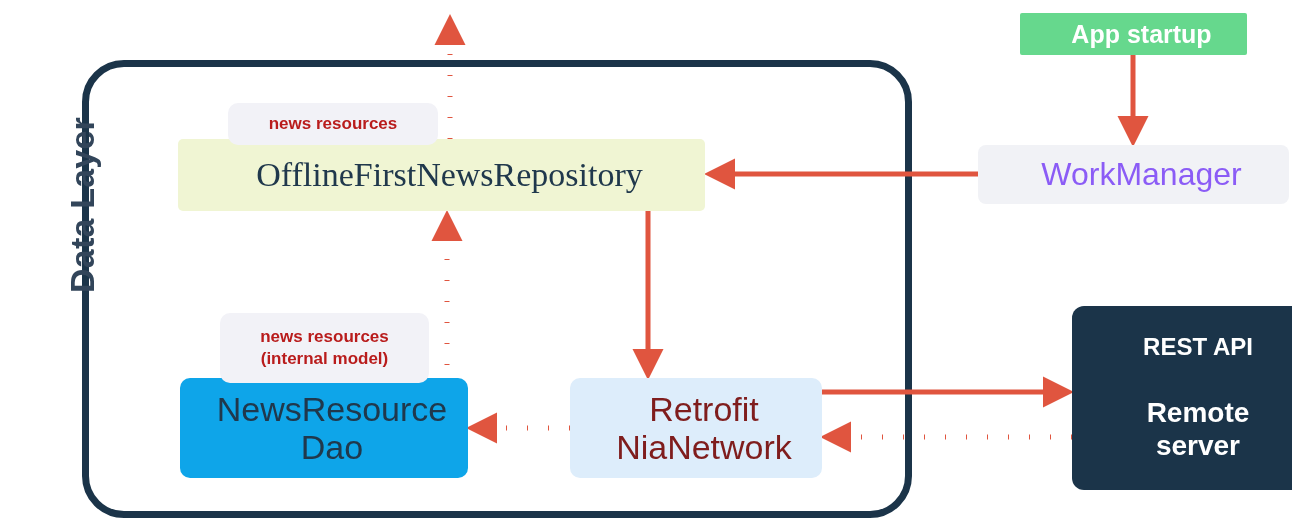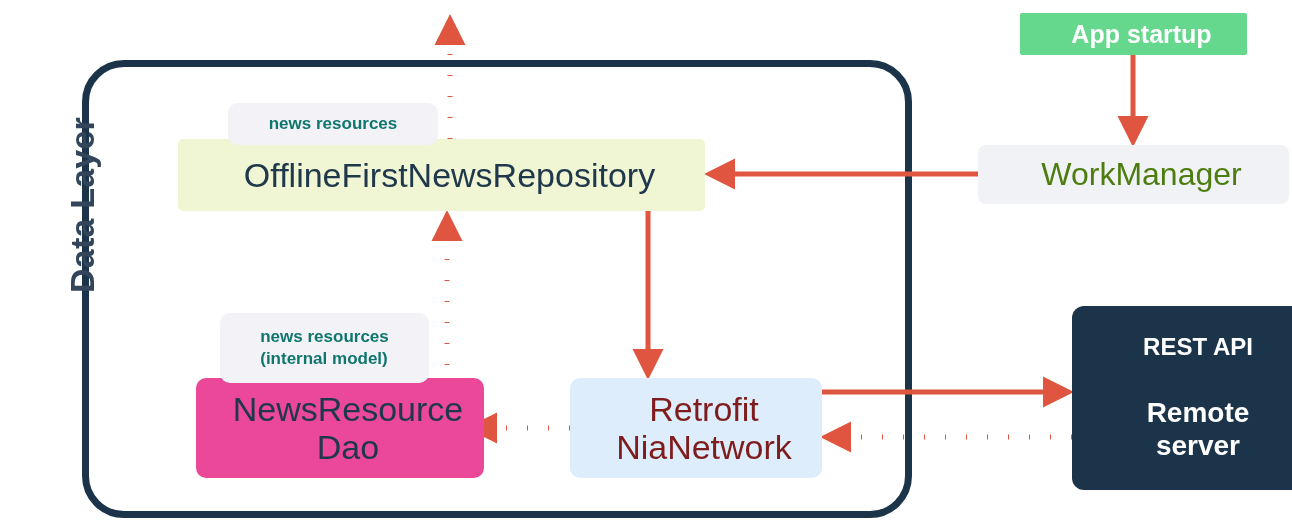--- a/index.html
+++ b/index.html
@@ -56,41 +56,42 @@
     letter-spacing: 0.2px;
   }
 
   
   #repository-box {
     left: 178px; top: 139px; width: 527px; height: 72px;
     background: #f0f5d3;
     border-radius: 5px;
     font-size: 34px;
     color: #20384c;
+    font-family: Liberation Serif, serif;
   }
   #dao-box {
-    left: 196px; top: 378px; width: 288px; height: 100px;
-    background: #ec4899;
+    left: 180px; top: 378px; width: 288px; height: 100px;
+    background: #0ea5e9;
     border-radius: 10px;
     font-size: 34px;
     color: #20384c;
   }
   #retrofit-box {
     left: 570px; top: 378px; width: 252px; height: 100px;
     background: #ddedfb;
     border-radius: 10px;
     font-size: 34px;
     color: #7f1d1d;
   }
   #workmanager-box {
     left: 978px; top: 145px; width: 311px; height: 59px;
     background: #f1f2f6;
     border-radius: 8px;
     font-size: 32px;
-    color: #4d7c0f;
+    color: #8b5cf6;
   }
   #app-startup-box {
     left: 1020px; top: 13px; width: 227px; height: 42px;
     background: #66d88d;
     border-radius: 2px;
     font-size: 25px;
     font-weight: 600;
     color: #ffffff;
   }
   #remote-server-box {
@@ -113,23 +114,24 @@
 
   
   .callout {
     position: absolute;
     box-sizing: border-box;
     background: #f2f2f7;
     border-radius: 10px;
     display: flex;
     align-items: center;
     justify-content: center;
+    text-align: center;
     font-size: 17px;
     font-weight: 700;
-    color: #0f766e;
+    color: #b91c1c;
     line-height: 1.3;
     white-space: pre-line;
   }
   #callout-news-resources { left: 228px; top: 103px; width: 210px; height: 42px; }
   #callout-news-resources-internal { left: 220px; top: 313px; width: 209px; height: 70px; }
 
   
   #arrow-layer {
     position: absolute;
     left: 0; top: 0;

